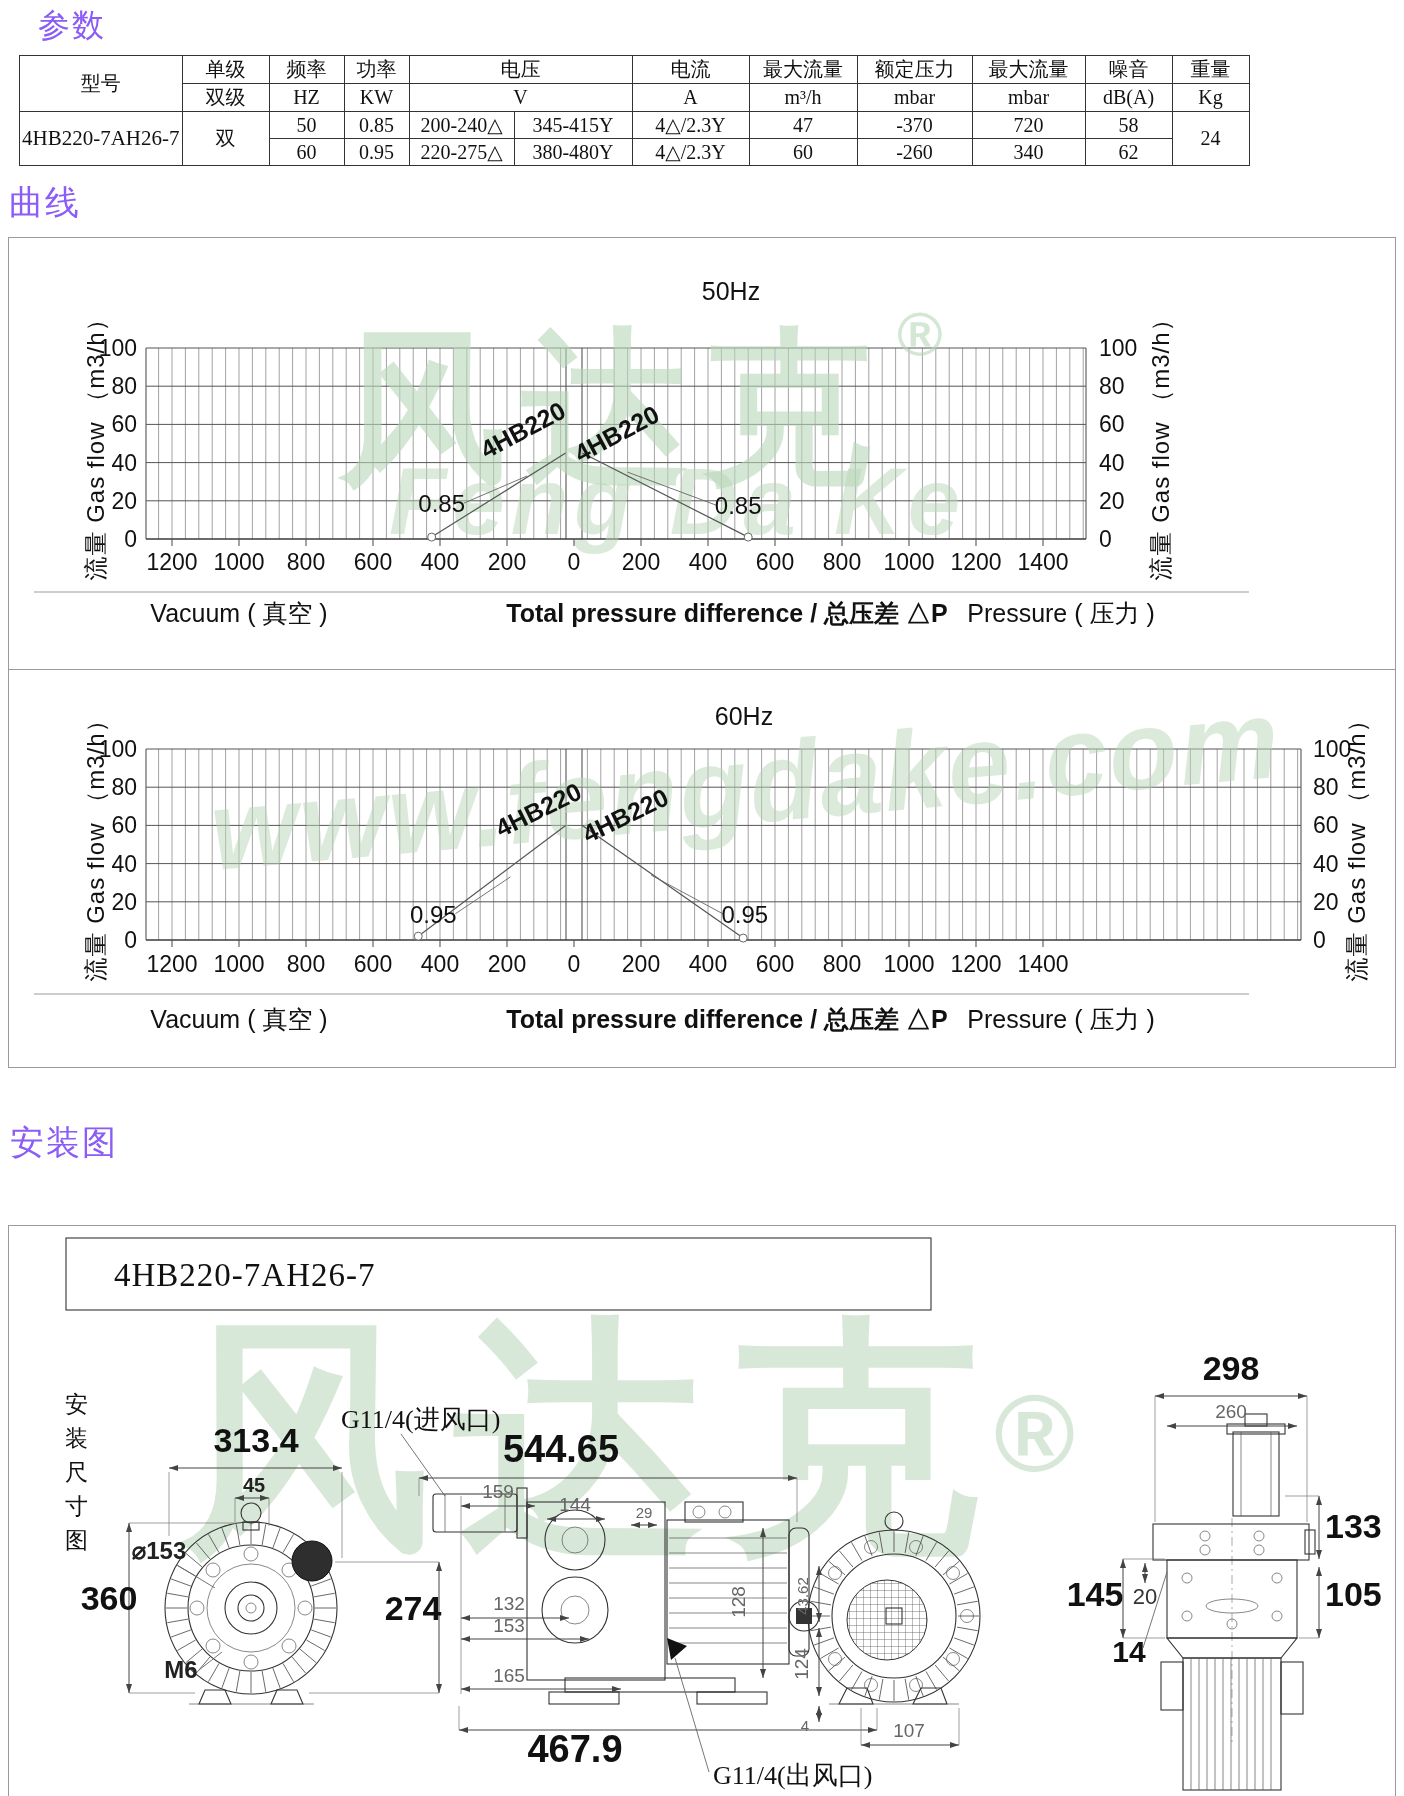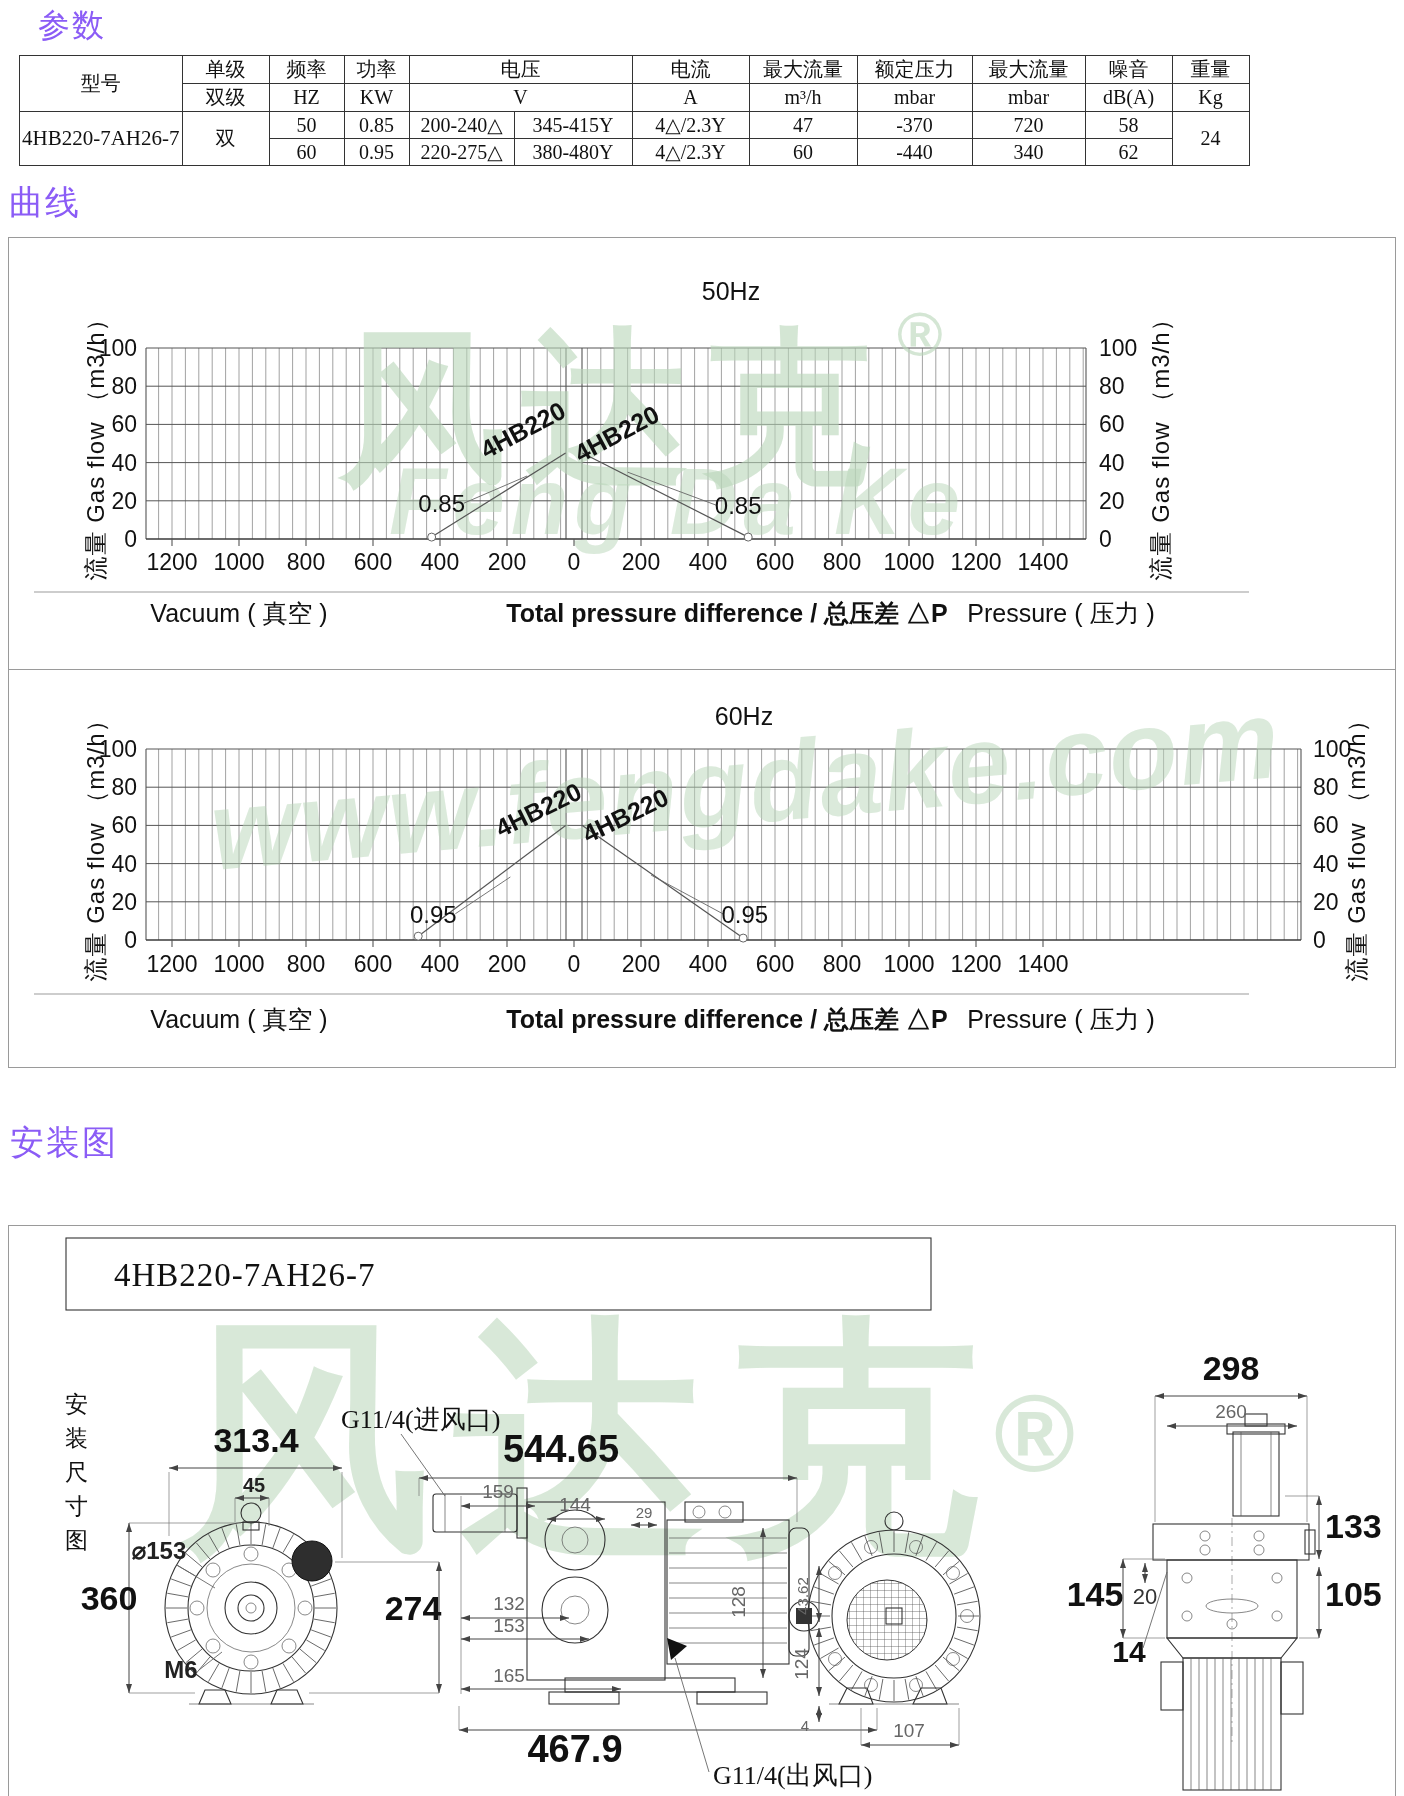--- a/index.html
+++ b/index.html
@@ -111,21 +111,21 @@
     <td>58</td>
     <td rowspan="2">24</td>
   </tr>
   <tr>
     <td>60</td>
     <td>0.95</td>
     <td>220-275△</td>
     <td>380-480Y</td>
     <td>4△/2.3Y</td>
     <td>60</td>
-    <td>-440</td>
+    <td>-260</td>
     <td>340</td>
     <td>62</td>
   </tr>
 </tbody>
   </table>
 
 <h1 class="sec" id="heading-curves">曲线</h1>
 
 <div class="chart-box" id="chart-box-1">
   <svg id="chart1" width="1386" height="431" viewBox="0 0 1386 431">

